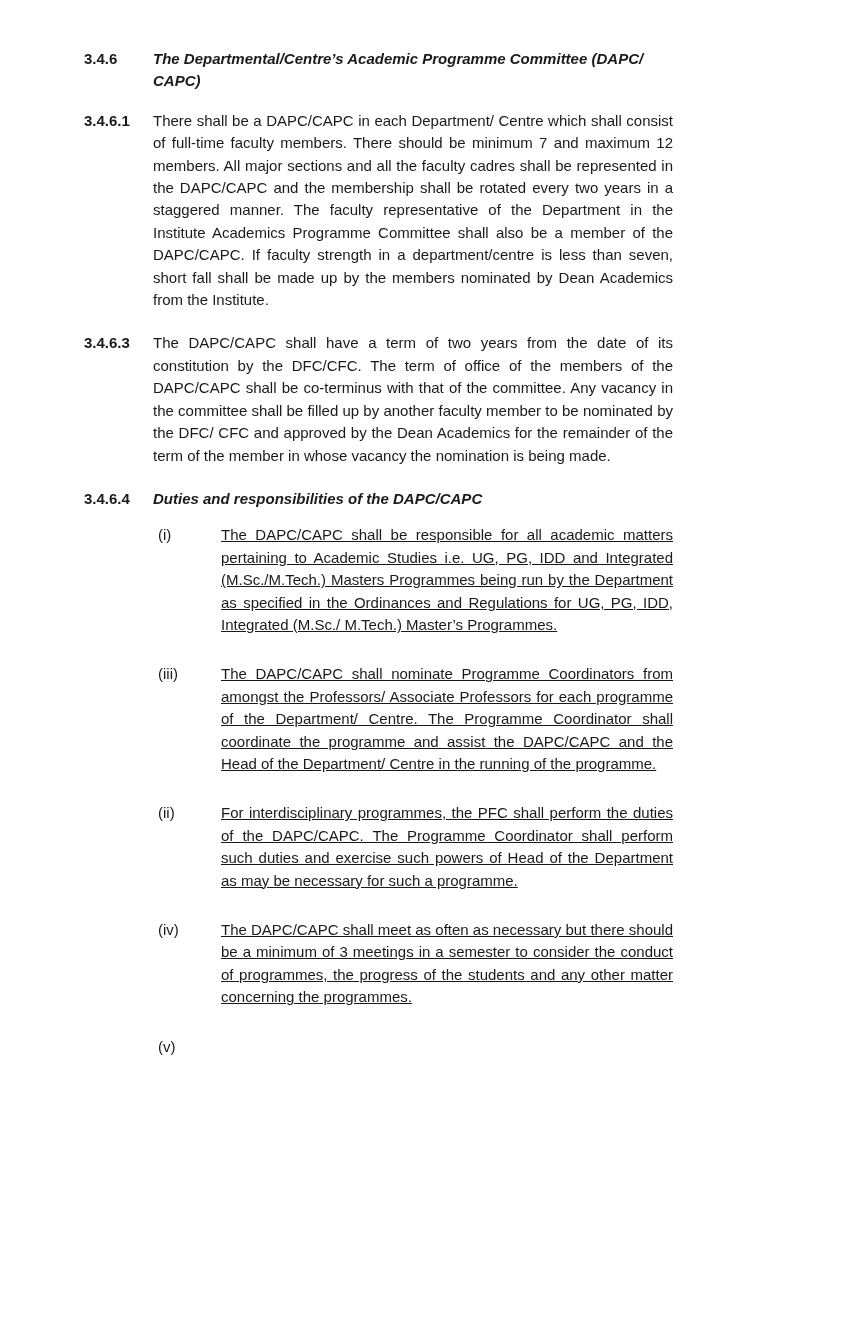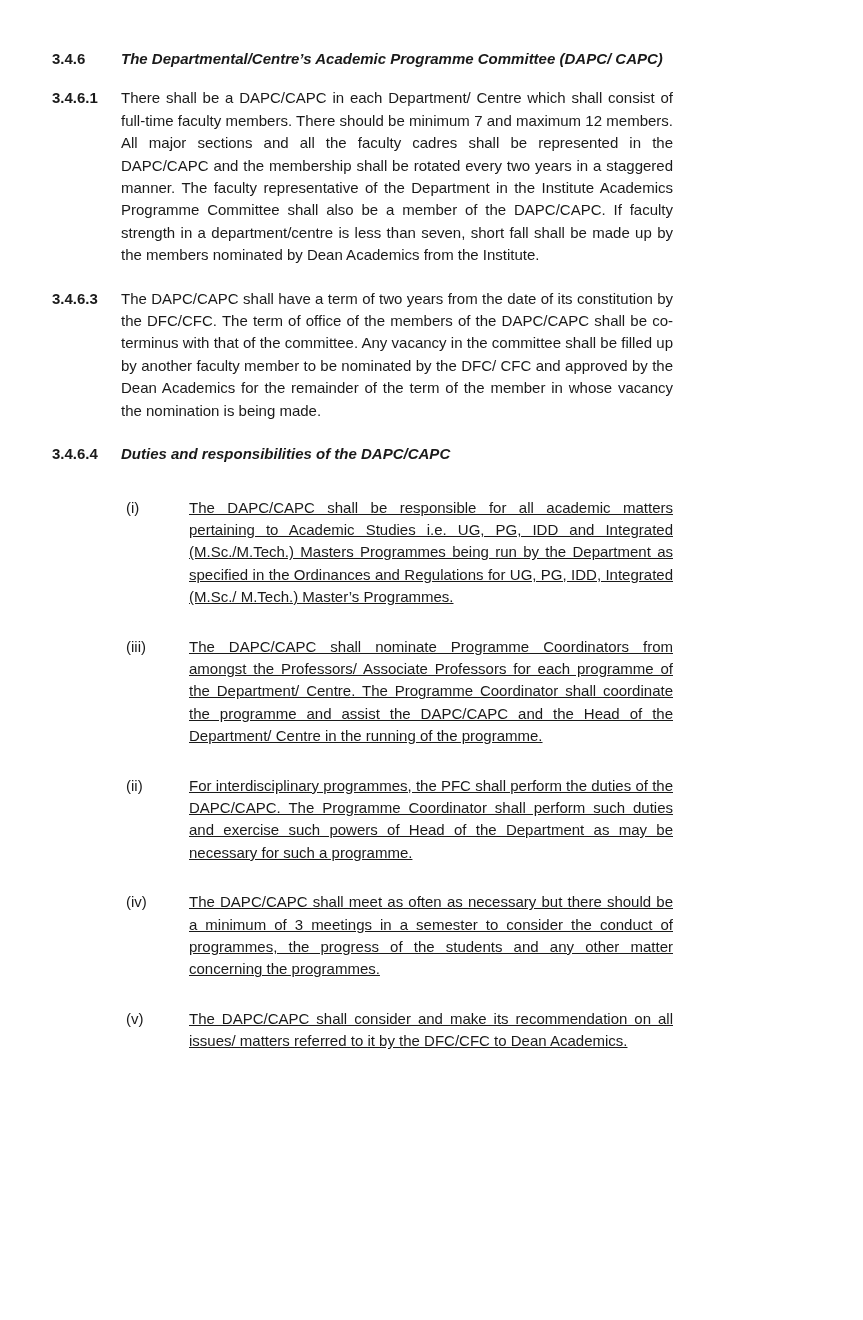--- a/index.html
+++ b/index.html
@@ -4,21 +4,21 @@
 <style>
   html, body {
     margin: 0;
     padding: 0;
     background: #ffffff;
   }
   .page {
     width: 774px;
     min-height: 1320px;
     box-sizing: border-box;
-    padding: 48px 101px 40px 52px;
+    padding: 48px 101px 40px 84px;
     background: #ffffff;
     color: #1a1a1a;
     font-family: "Liberation Sans", sans-serif;
     font-size: 15px;
     line-height: 22.4px;
   }
   .row {
     display: flex;
     align-items: flex-start;
     margin-bottom: 21px;
@@ -34,21 +34,21 @@
   }
   .heading-row {
     margin-bottom: 17px;
   }
   .heading-text {
     font-weight: bold;
     text-align: left;
     font-style: italic;
   }
   .duties-heading {
-    margin-bottom: 31px;
+    margin-bottom: 14px;
   }
   .items {
     margin-left: 74px;
   }
   .item {
     display: flex;
     align-items: flex-start;
     margin-bottom: 27px;
   }
   .item .label {
@@ -104,19 +104,18 @@
       <div class="itext">For interdisciplinary programmes, the PFC shall perform the duties of the DAPC/CAPC. The Programme Coordinator shall perform such duties and exercise such powers of Head of the Department as may be necessary for such a programme.</div>
     </div>
 
     <div class="item">
       <div class="label">(iv)</div>
       <div class="itext">The DAPC/CAPC shall meet as often as necessary but there should be a minimum of 3 meetings in a semester to consider the conduct of programmes, the progress of the students and any other matter concerning the programmes.</div>
     </div>
 
     <div class="item">
       <div class="label">(v)</div>
-      <div class="itext">The DAPC/CAPC shall consider and make its recommendation on all issues/ matters referred to it by the DFC/CFC to Dean Academics.</div>
     </div>
 
 
   </div>
 
 </div>
 
 </body></html>

